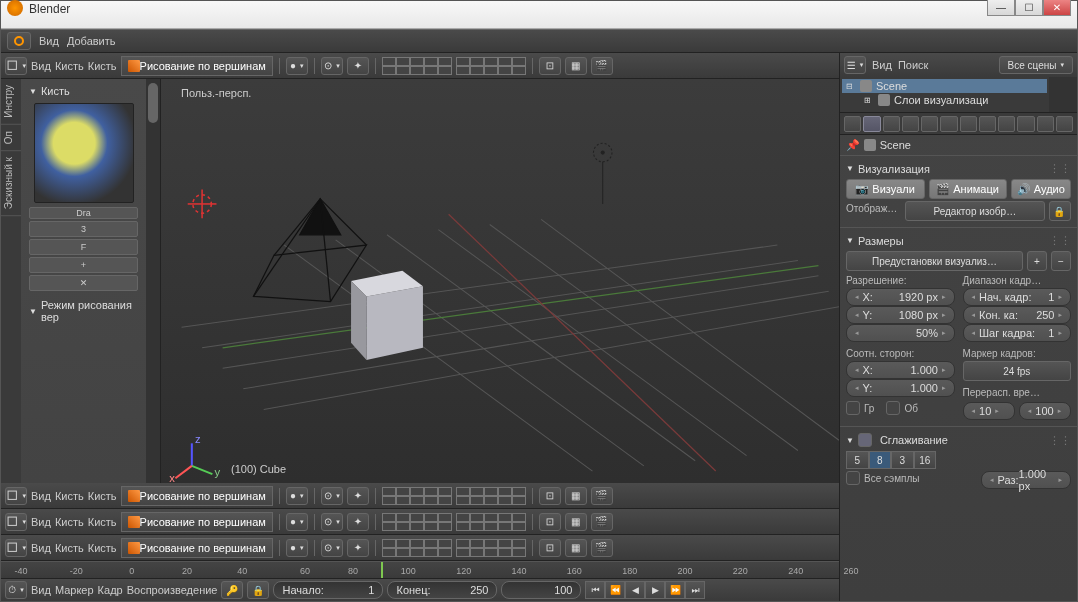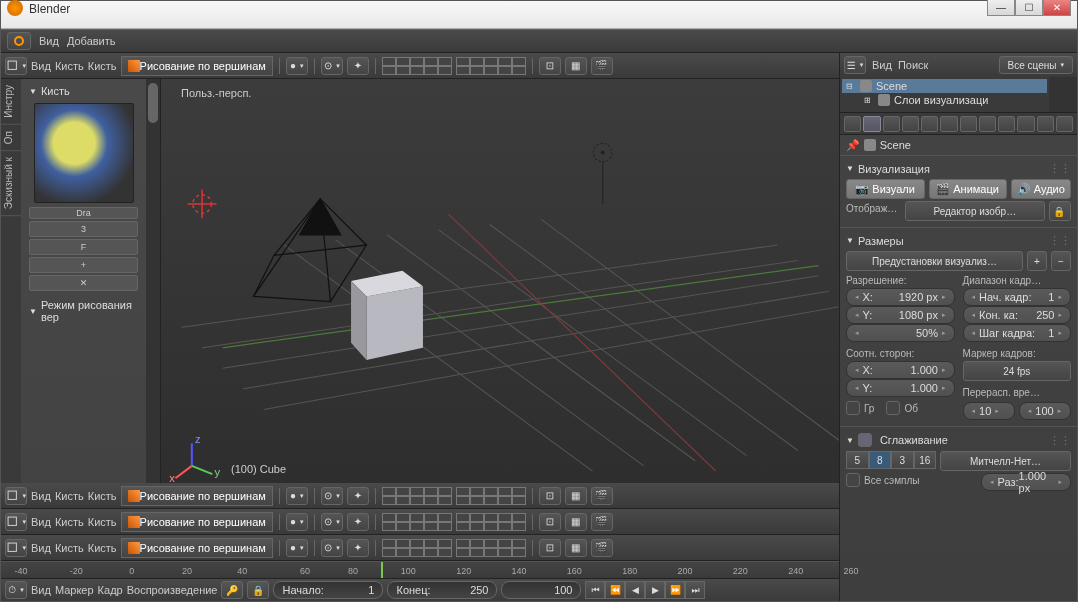--- a/index.html
+++ b/index.html
@@ -632,21 +632,20 @@
               <span>Сглаживание</span>
               <span class="grip">⋮⋮</span>
             </div>
           <div class="pprow">
             <div class="segbtns" style="flex:0 0 90px">
               <div class="segbtn">5</div>
               <div class="segbtn active">8</div>
               <div class="segbtn">3</div>
               <div class="segbtn">16</div>
             </div>
-            <div class="ppbtn dd">Митчелл-Нет…</div>
           </div>
           <div class="pprow">
             <span class="ppcheck"></span>
             <span class="pplabel">Все сэмплы</span>
             <div class="ppfield" style="flex:0 0 90px;margin-left:auto">
                 <span class="l">Раз:</span>
                 <span>1.000 px</span>
               </div>
           </div>
         </div>

